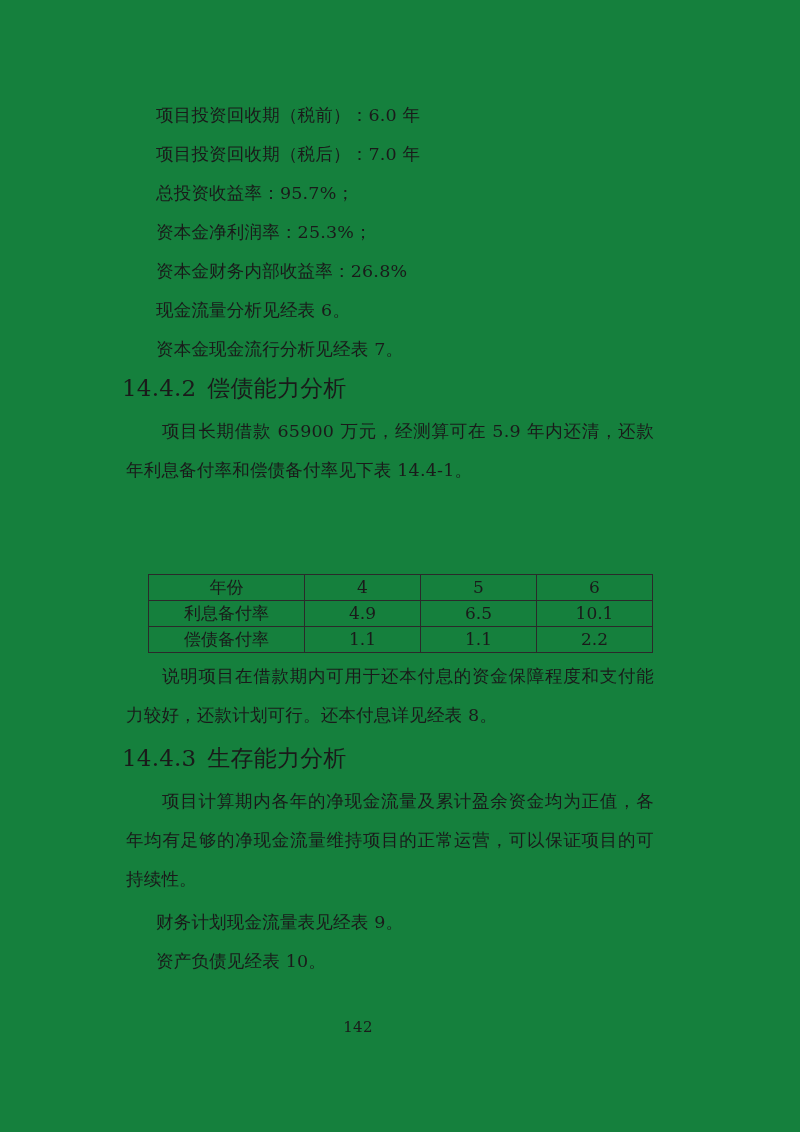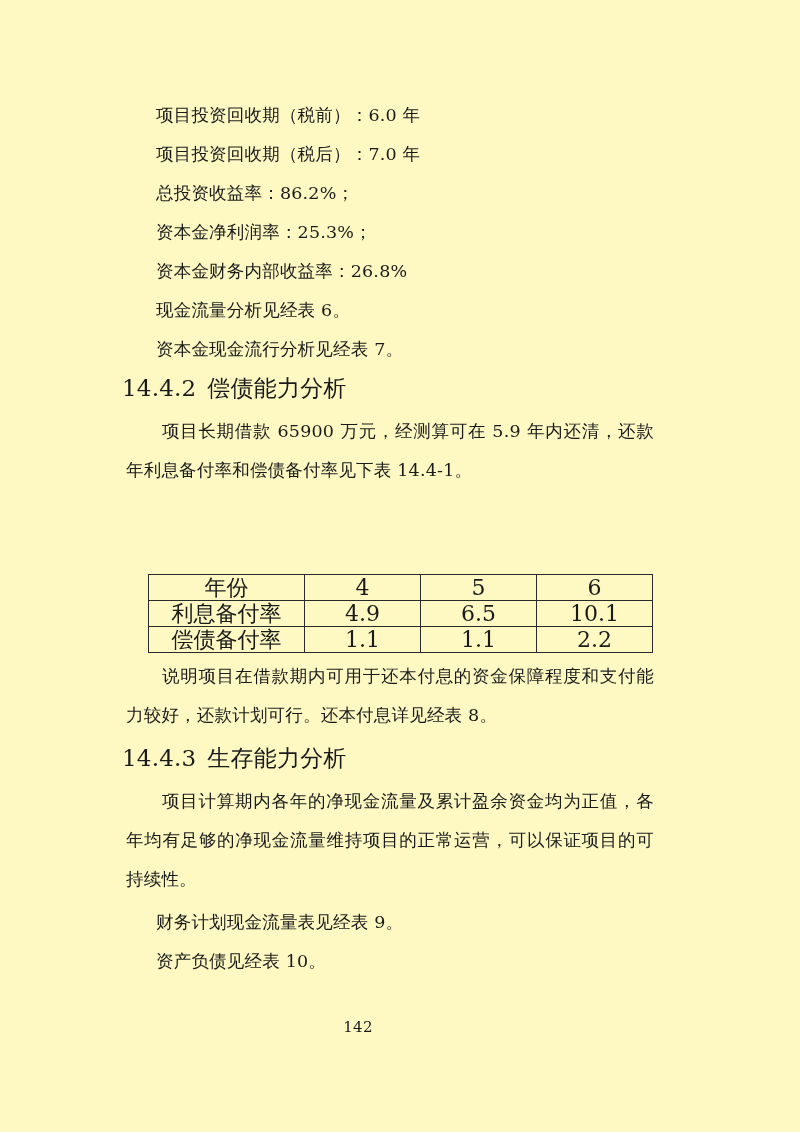--- a/index.html
+++ b/index.html
@@ -9,21 +9,21 @@
     background: #ffffff;
   }
   body {
     font-family: "DejaVu Serif", "Liberation Serif", serif;
     color: #1a1a1a;
   }
   .page {
     position: relative;
     width: 800px;
     height: 1132px;
-    background: #fef9c3;
+    background: #15803d;
     overflow: hidden;
     box-sizing: border-box;
   }
   .content {
     position: absolute;
     left: 122px;
     top: 96px;
     width: 536px;
   }
   
@@ -77,21 +77,21 @@
   
   .data-table {
     border-collapse: collapse;
     width: 504px;
     margin: 2px 0 0 26px;
     table-layout: fixed;
   }
   .data-table td {
     border: 1px solid #2a2a2a;
     text-align: center;
-    font-size: 22px;
+    font-size: 17px;
     line-height: 25px;
     height: 25px;
     padding: 0;
     vertical-align: middle;
     white-space: nowrap;
   }
   .data-table col.c0 { width: 156px; }
   .data-table col.c1 { width: 116px; }
   .data-table col.c2 { width: 116px; }
   .data-table col.c3 { width: 116px; }
@@ -109,21 +109,21 @@
   }
 </style>
 </head>
 <body>
 
 <div class="page">
   <div class="content">
 
     <div class="line">项目投资回收期（税前）：6.0 年</div>
     <div class="line">项目投资回收期（税后）：7.0 年</div>
-    <div class="line">总投资收益率：86.2%；</div>
+    <div class="line">总投资收益率：95.7%；</div>
     <div class="line">资本金净利润率：25.3%；</div>
     <div class="line">资本金财务内部收益率：26.8%</div>
     <div class="line">现金流量分析见经表 6。</div>
     <div class="line">资本金现金流行分析见经表 7。</div>
 
     <div class="heading">
       <span class="num">14.4.2</span><span class="sp"></span><span>偿债能力分析</span>
     </div>
 
     <p class="para">项目长期借款 65900 万元，经测算可在 5.9 年内还清，还款年利息备付率和偿债备付率见下表 14.4-1。</p>

